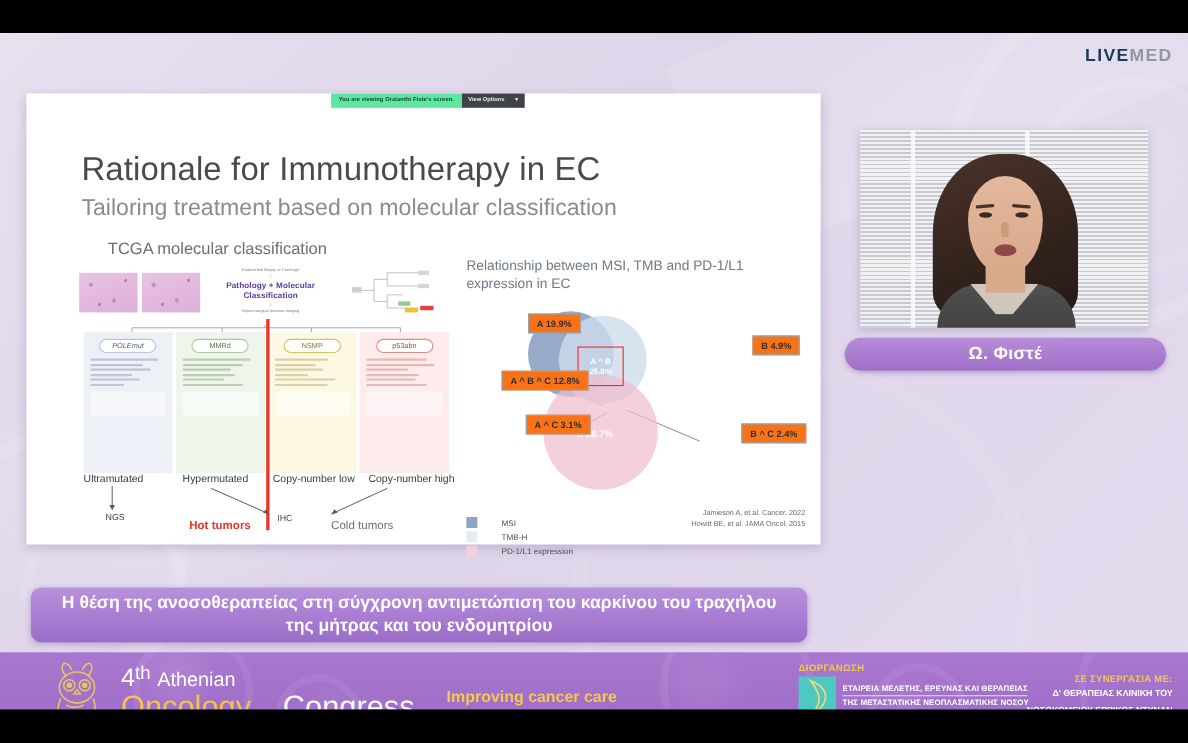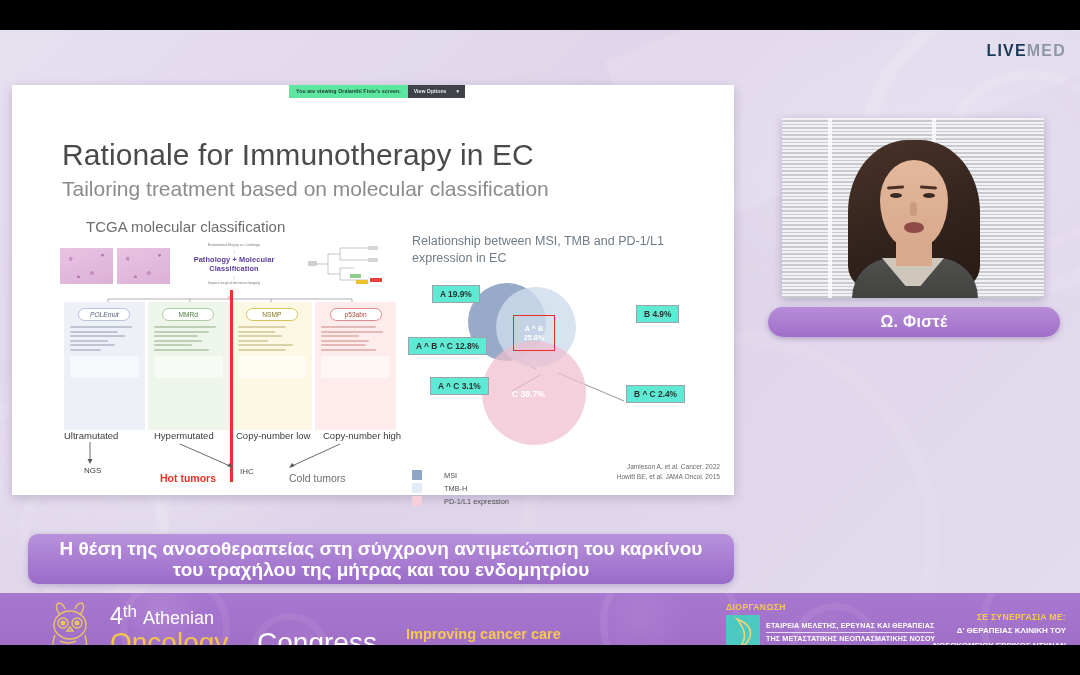--- a/index.html
+++ b/index.html
@@ -50,21 +50,21 @@
     font-size: 16px;
     font-weight: bold;
     letter-spacing: 1.2px;
   }
   .livemed .live { color: #1b3a57; }
   .livemed .med  { color: #8d98a3; }
 
   
   .slide {
     position: absolute;
-    left: 12px; top: 55px;
+    left: 24px; top: 55px;
     width: 722px; height: 410px;
     background: #ffffff;
     box-shadow: 0 3px 10px rgba(60,40,90,.22);
   }
 
   
   .share-bar {
     position: absolute;
     left: 277px; top: 0px;
     display: flex;
@@ -198,23 +198,23 @@
   .circ.tmb   { left: 88px; top: 10px; width: 80px; height: 80px; background: rgba(206,220,236,.80); }
   .circ.pdl1  { left: 74px; top: 64px; width: 104px; height: 104px; background: rgba(239,190,207,.72); }
   .hl-box {
     position: absolute; left: 105px; top: 38px; width: 42px; height: 36px;
     border: 1.6px solid #ee2a2a;
     display: flex; flex-direction: column; align-items: center; justify-content: center;
     color: #fff; font-size: 7.2px; font-weight: bold; line-height: 9px;
   }
   .lbl {
     position: absolute;
-    background: #5eead4; border: 1px solid #9aa2ab;
+    background: #f97316; border: 1px solid #9aa2ab;
     font-size: 8.4px; color: #2f2f2f; font-weight: bold;
-    padding: 3px 7px; white-space: nowrap;
+    padding: 3px 7px; white-space: nowrap; margin-left: 36px;
   }
   .lbl.a    { left: 24px;  top: 8px; }
   .lbl.b    { left: 228px; top: 28px; }
   .lbl.abc  { left: 0px;   top: 60px; }
   .lbl.ac   { left: 22px;  top: 100px; }
   .lbl.bc   { left: 218px; top: 108px; }
   .in-c {
     position: absolute; left: 104px; top: 112px;
     color: #fff; font-size: 8.6px; font-weight: bold;
   }
@@ -297,21 +297,21 @@
 
   
   .caption {
     position: absolute;
     left: 28px; top: 504px;
     width: 706px; height: 50px;
     border-radius: 10px;
     background: linear-gradient(180deg, #b891dc, #9a6cc8);
     box-shadow: 0 2px 6px rgba(70,40,110,.25);
     color: #ffffff;
-    font-size: 19px; font-weight: bold;
+    font-size: 16px; font-weight: bold;
     text-align: center;
     line-height: 21px;
     padding: 4px 22px;
     display: flex; align-items: center; justify-content: center;
   }
 
   
   .banner {
     position: absolute;
     left: 0; top: 563px;

